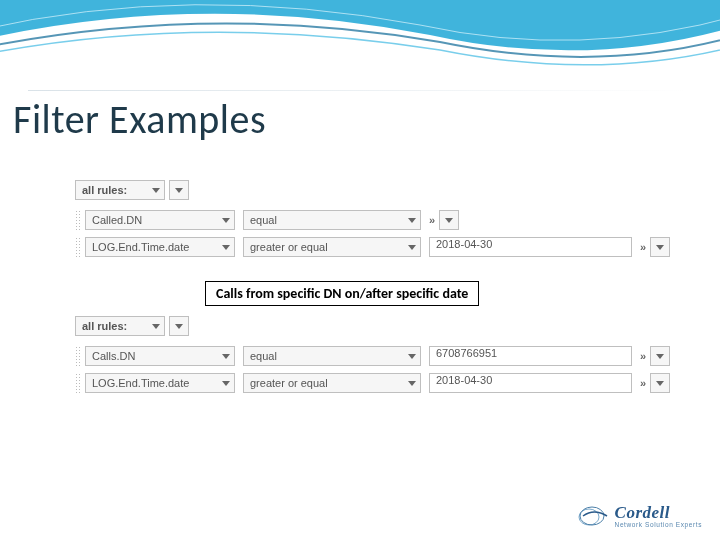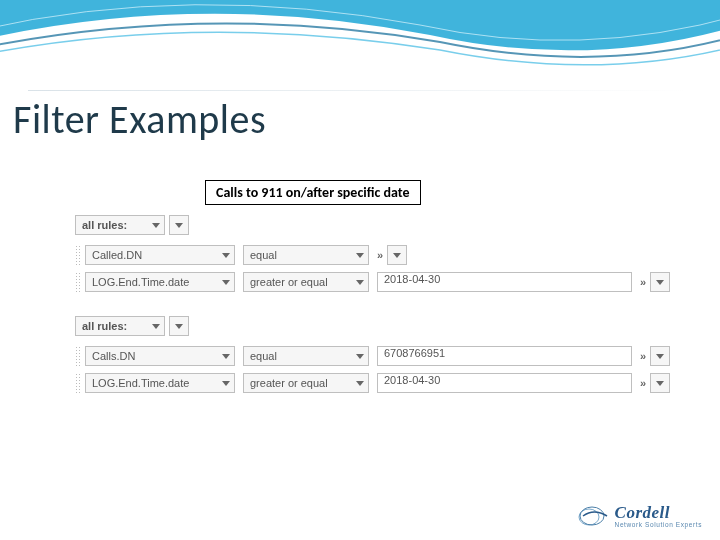--- a/index.html
+++ b/index.html
@@ -41,21 +41,21 @@
   }
   .gap4 { width: 4px; display: inline-block; }
   .handle {
     width: 6px; height: 20px;
     background-image: radial-gradient(#bbb 1px, transparent 1px);
     background-size: 3px 3px; background-position: 0 0;
     margin-right: 4px;
   }
   .rule-row { display: flex; align-items: center; height: 24px; margin-bottom: 3px; }
   .wfield { width: 150px; padding-left: 6px; }
-  .wop    { width: 126px; }
+  .wop    { width: 178px; }
   .wval   { flex: 1; min-width: 100px; }
   .rmargin { margin-right: 8px; }
   .plain-input {
     border: 1px solid #bfbfbf; background: #fff; height: 20px; padding: 0 6px; font-size: 11px; color: #555;
   }
   .chev-r {
     display: inline-block; font-size: 11px; color: #666; font-weight: bold;
   }
 
   .second-group { margin-top: 22px; }
@@ -87,21 +87,20 @@
   </svg>
 </div>
 
 <div class="title-rule"></div>
 
 <h1 class="title">Filter Examples</h1>
 
 <div class="content">
 
   
-  <div class="caption-box">Calls to 911 on/after specific date</div>
 
   
   <div class="filter-block">
     <div class="header-row">
       <div class="sel" style="width:90px">
         <span>all rules:</span>
         <span class="caret"></span>
       </div>
       <span class="gap4"></span>
       <div class="sq">
@@ -140,20 +139,21 @@
       <span class="chev-r">»</span>
       <span class="gap4"></span>
       <div class="sq">
         <span class="caret"></span>
       </div>
     </div>
   </div>
 
   <div class="second-group">
     
+    <div class="caption-box">Calls from specific DN on/after specific date</div>
 
     
     <div class="filter-block">
       <div class="header-row">
         <div class="sel" style="width:90px">
           <span>all rules:</span>
           <span class="caret"></span>
         </div>
         <span class="gap4"></span>
         <div class="sq">

